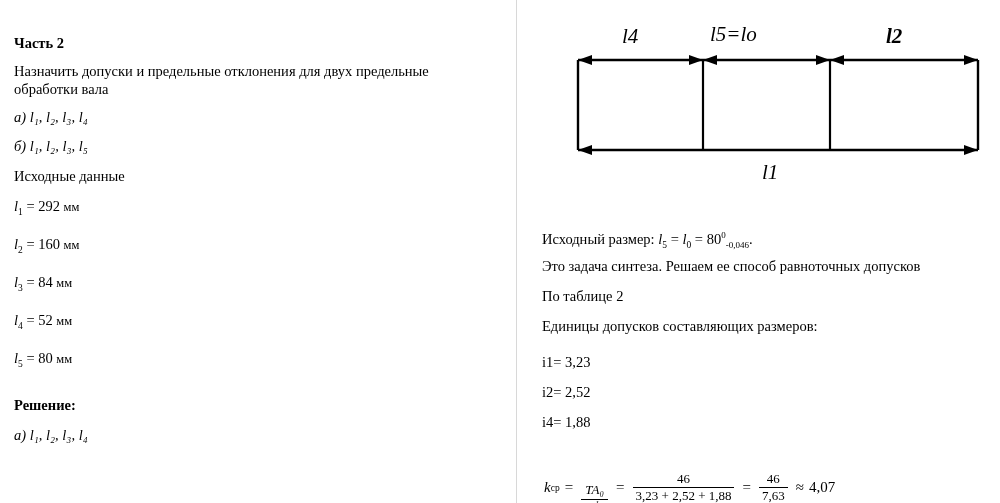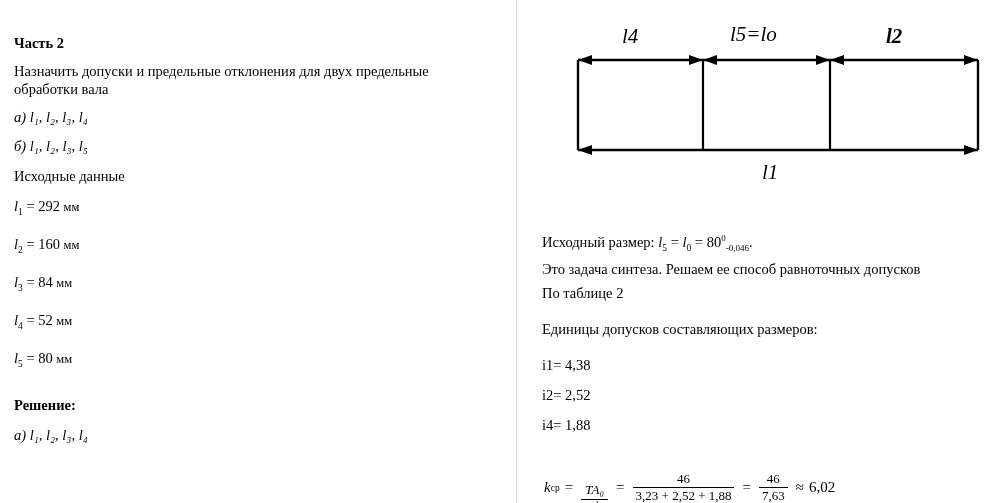--- a/index.html
+++ b/index.html
@@ -94,21 +94,21 @@
   }
   .dim-label {
     position: absolute;
     font-family: "Liberation Serif", serif;
     font-style: italic;
     font-size: 21px;
   }
   .rtext {
     position: absolute;
     font-size: 14.5px;
-    line-height: 20px;
+    line-height: 15px;
     white-space: nowrap;
   }
   
   .frac {
     display: inline-block;
     vertical-align: middle;
     text-align: center;
     font-size: 13px;
     line-height: 1.15;
     margin: 0 3px;
@@ -238,41 +238,41 @@
         <line x1="292" y1="48" x2="436" y2="48" stroke="#000" stroke-width="1.6"></line>
         <polygon points="290,48 304,43 304,53" fill="#000"></polygon>
         <polygon points="438,48 424,43 424,53" fill="#000"></polygon>
 
         <line x1="40" y1="138" x2="436" y2="138" stroke="#000" stroke-width="1.6"></line>
         <polygon points="38,138 52,133 52,143" fill="#000"></polygon>
         <polygon points="438,138 424,133 424,143" fill="#000"></polygon>
       </svg>
 
       <div class="dim-label" style="left:82px; top:12px;">l4</div>
-      <div class="dim-label" style="left:190px; top:10px;">l5=lo</div>
+      <div class="dim-label" style="left:170px; top:10px;">l5=lo</div>
       <div class="dim-label" style="left:346px; top:12px;font-weight:bold;">l2</div>
       <div class="dim-label" style="left:222px; top:148px;">l1</div>
     </div>
 
     <div class="rtext" style="left:2px; top:228px;">
       <span>Исходный размер:</span>
       <span class="math">l</span><span class="sub">5</span>
       <span>=</span>
       <span class="math">l</span><span class="sub">0</span>
       <span>=</span>
       <span>80</span><sup class="supsub">0</sup><sub class="supsub">-0,046</sub><span>.</span>
     </div>
 
     <div class="rtext" style="left:2px; top:259px;">Это задача синтеза. Решаем ее способ равноточных допусков</div>
 
-    <div class="rtext" style="left:2px; top:283px;">По таблице 2</div>
+    <div class="rtext" style="left:2px; top:289px;">По таблице 2</div>
 
     <div class="rtext" style="left:2px; top:319px;">Единицы допусков составляющих размеров:</div>
 
-    <div class="rtext" style="left:2px; top:355px;">i1= 4,38</div>
+    <div class="rtext" style="left:2px; top:355px;">i1= 3,23</div>
 
     <div class="rtext" style="left:2px; top:385px;">i2= 2,52</div>
 
     <div class="rtext" style="left:2px; top:415px;">i4= 1,88</div>
 
     <div class="formula-row" style="left:4px; top:442px;">
       <span class="math">k</span>
         <span class="sub">ср</span>
       <span style="font-style:normal; margin:0 5px;">=</span>
 
@@ -295,17 +295,17 @@
       </span>
 
       <span style="font-style:normal; margin:0 5px;">=</span>
 
       <span class="frac">
         <span class="num" style="font-style:normal;">46</span>
         <span class="den" style="font-style:normal;">7,63</span>
       </span>
 
       <span style="font-style:normal; margin:0 5px;">≈</span>
-      <span style="font-style:normal;">6,02</span>
+      <span style="font-style:normal;">4,07</span>
     </div>
 
   </div>
 </div>
 
 </body></html>

